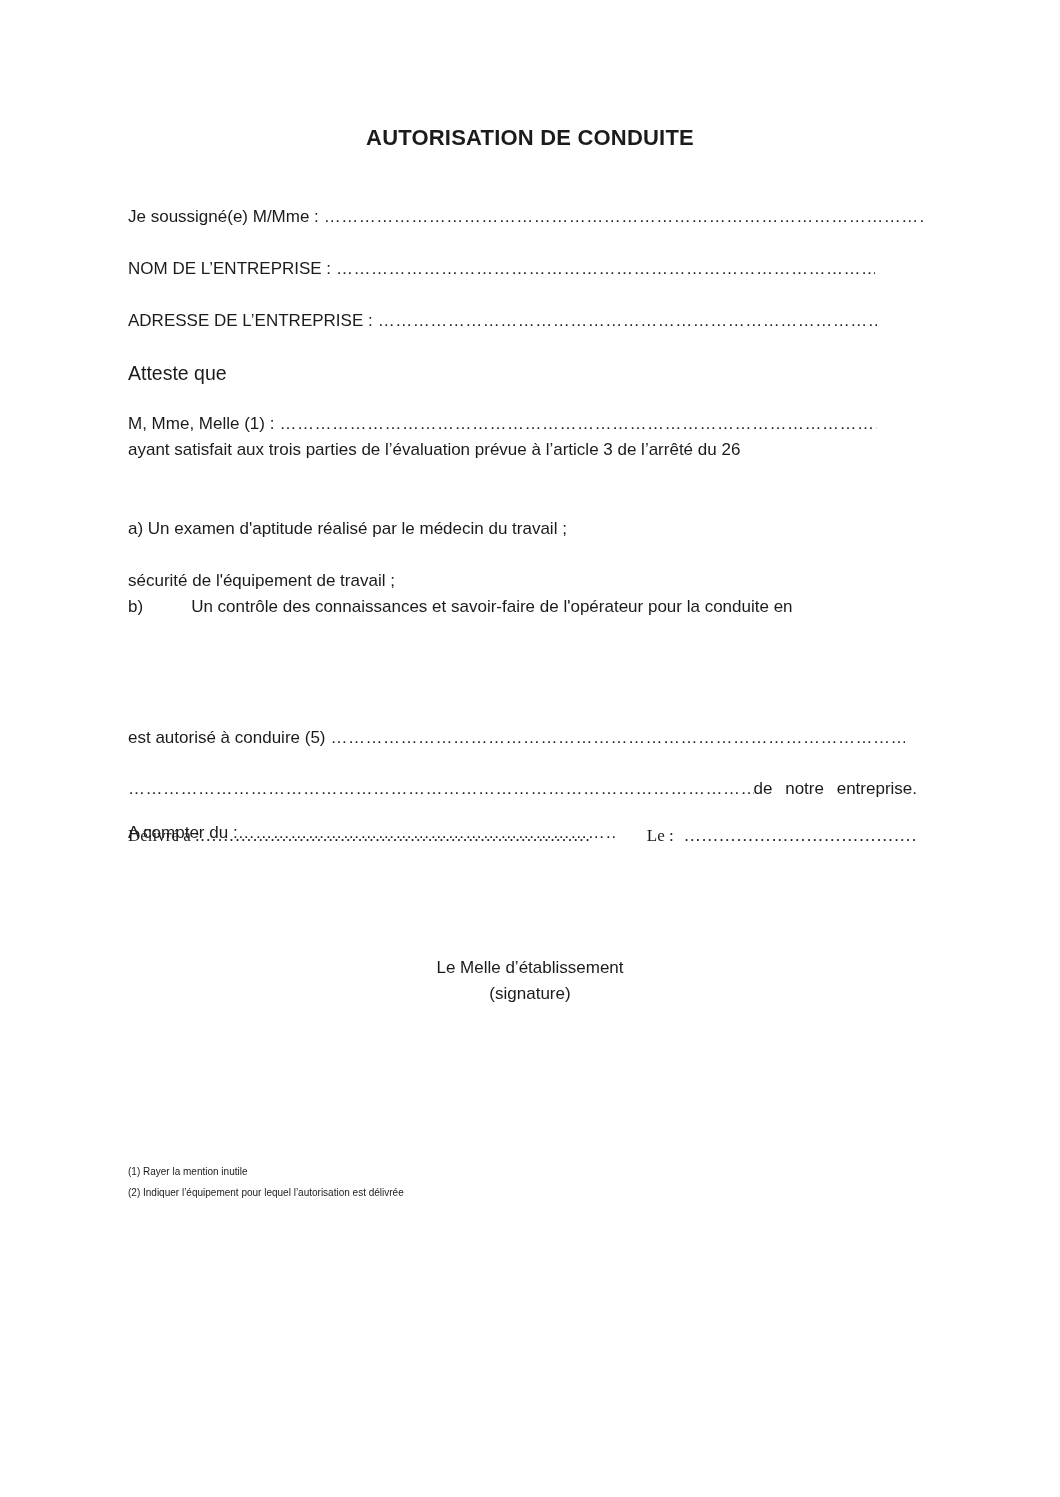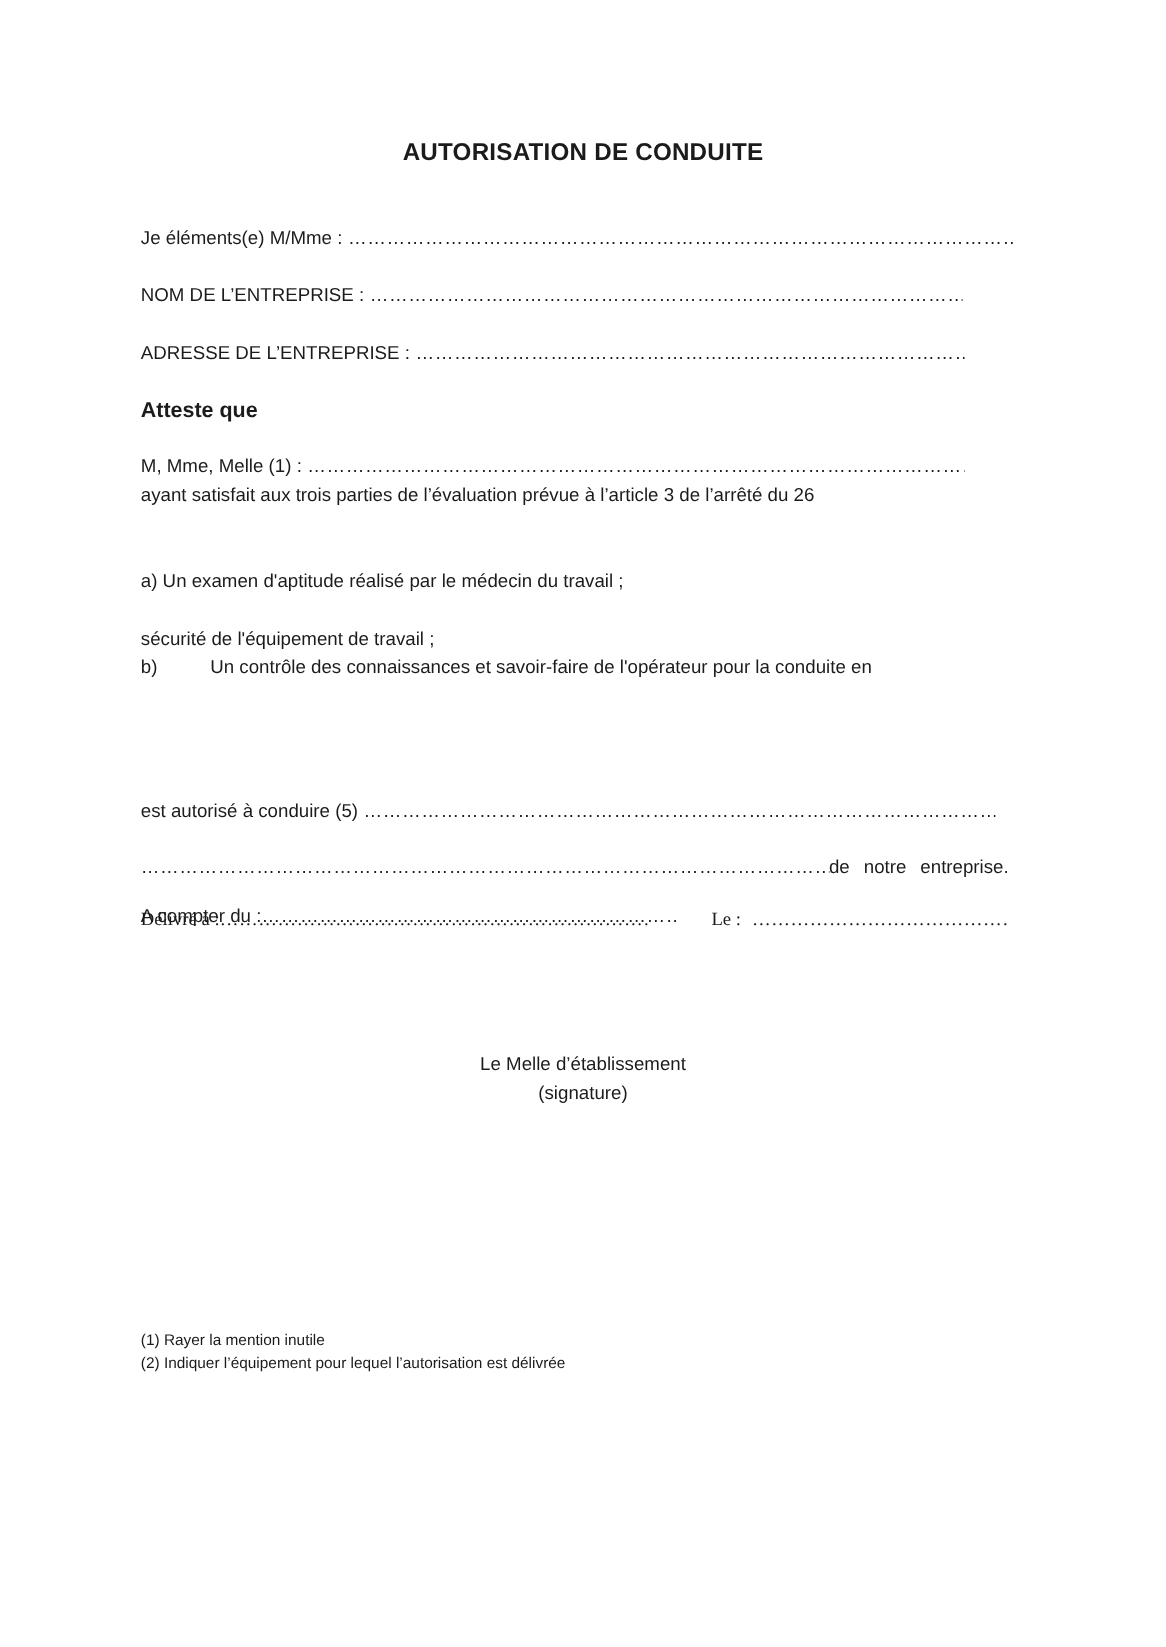--- a/index.html
+++ b/index.html
@@ -36,21 +36,21 @@
   
   .leader {
     white-space: nowrap;
     overflow: hidden;
   }
   .leader .label { margin-right: 5px; }
   .dots { letter-spacing: 0.5px; }
 
   .section-heading {
     font-size: 19.5px;
-    font-weight: 700;
+    font-weight: 400;
     line-height: 26px;
     margin: 0;
   }
 
   .para { margin: 0; }
   .line { white-space: nowrap; }
 
   .tab { display: inline-block; width: 48px; }
 
   .flexline {
@@ -77,35 +77,35 @@
     position: absolute;
     top: 955px;
     left: 0;
     width: 100%;
     text-align: center;
     line-height: 26px;
   }
 
   .footnotes {
     position: absolute;
-    top: 1208px;
+    top: 1161px;
     left: 128px;
-    font-size: 14px;
+    font-size: 10px;
     line-height: 21px;
   }
 </style>
 </head>
 <body>
 
 <div class="page">
 
   <h1 class="doc-title">AUTORISATION DE CONDUITE</h1>
 
   <div class="abs leader" style="top:204px; width:795px;">
-    <span class="label">Je éléments(e) M/Mme :</span><span class="dots">……………………………………………………………………………………………………</span>
+    <span class="label">Je soussigné(e) M/Mme :</span><span class="dots">……………………………………………………………………………………………………</span>
   </div>
 
   <div class="abs leader" style="top:256px; width:747px;">
     <span class="label">NOM DE L’ENTREPRISE :</span><span class="dots">……………………………………………………………………………………………………</span>
   </div>
 
   <div class="abs leader" style="top:308px; width:749px;">
     <span class="label">ADRESSE DE L’ENTREPRISE :</span><span class="dots">……………………………………………………………………………………………………</span>
   </div>
 

